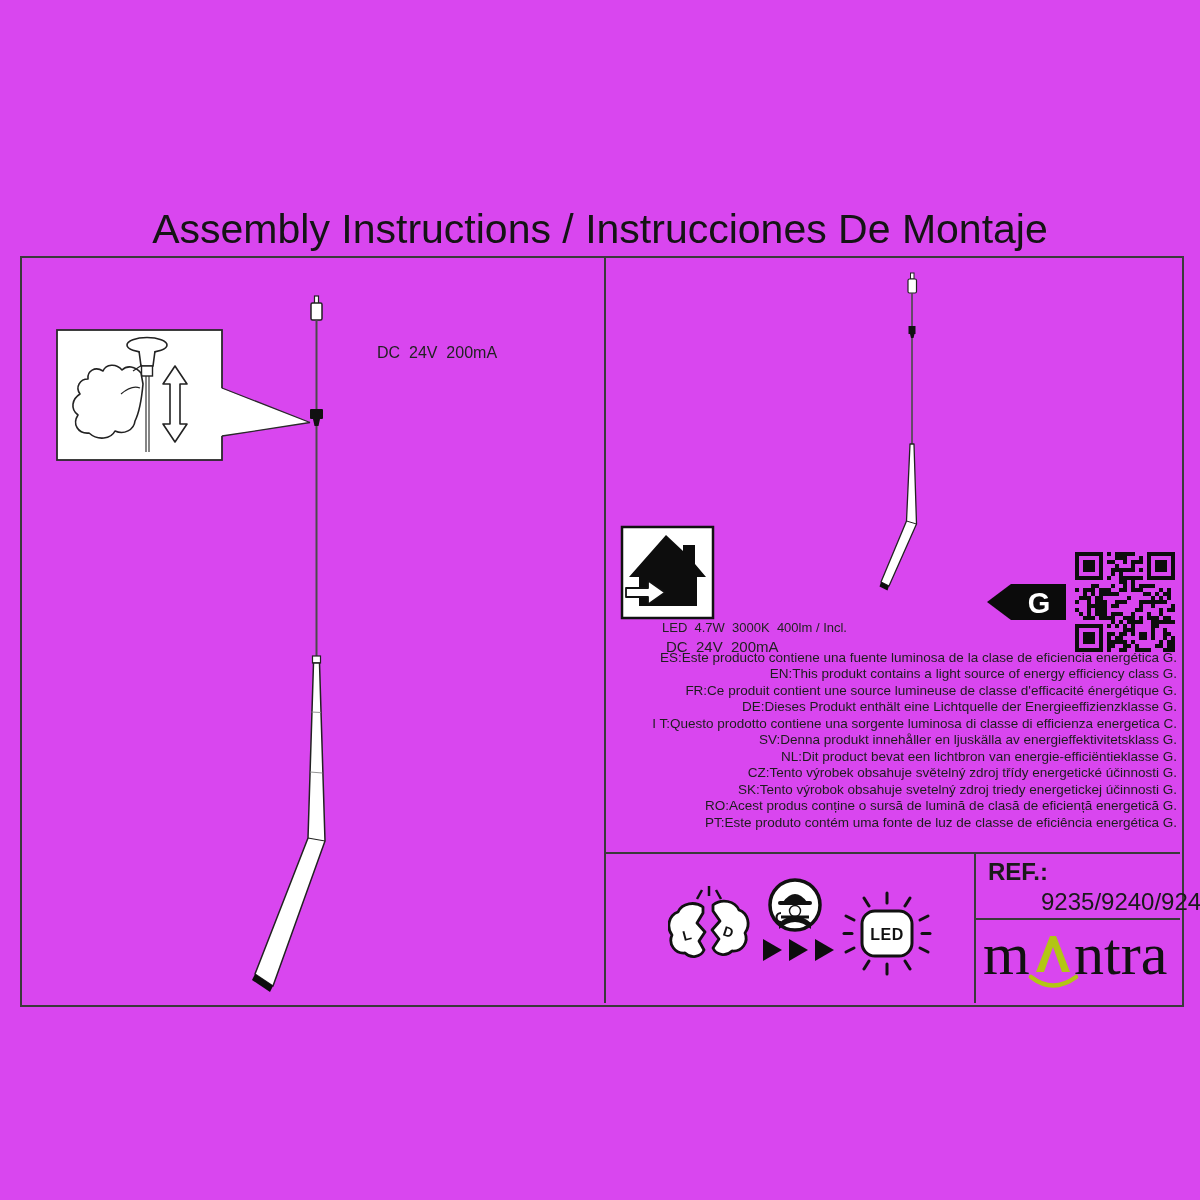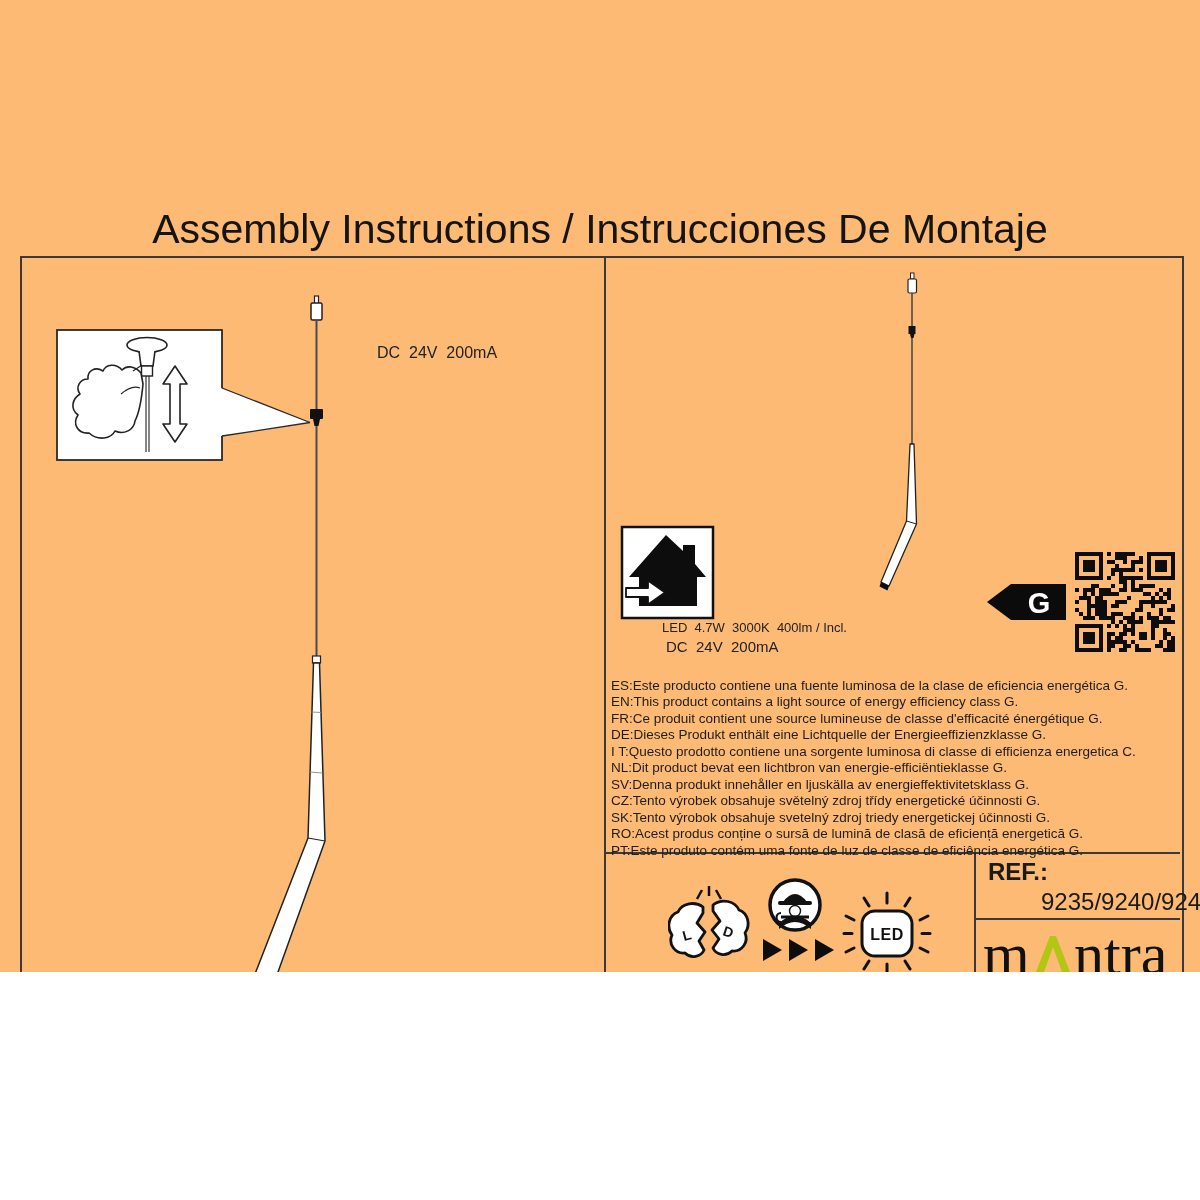--- a/index.html
+++ b/index.html
@@ -1,26 +1,26 @@
 <!DOCTYPE html>
 <html><head>
 <meta charset="utf-8">
 <style>
   html,body{margin:0;padding:0;background:#fff;}
-  #page{position:relative;width:1200px;height:972px;background:#fdba74;overflow:hidden;
+  #page{position:relative;width:1200px;height:1200px;background:#d946ef;overflow:hidden;
         font-family:"Liberation Sans",sans-serif;color:#1b1b1b;}
   .abs{position:absolute;}
   .line{position:absolute;background:#3a3a3a;}
   #title{left:0;right:0;top:206px;text-align:center;font-size:41px;color:#141414;
          letter-spacing:0px;white-space:pre;}
   .pre{white-space:pre;margin-left:40px;}
   #dc-left{left:337px;top:344px;font-size:16px;color:#222;}
   #spec1{left:622px;top:620px;font-size:13px;color:#222;}
   #spec2{left:626px;top:638px;font-size:15px;color:#222;}
-  #langs{left:611px;top:678px;width:566px;}
+  #langs{left:611px;top:650px;width:566px;text-align:right;}
   #langs .lang-row{font-size:13.5px;line-height:16.45px;color:#1d1d1d;white-space:nowrap;}
   #ref-label{left:988px;top:858px;font-size:24px;color:#1a1a1a;font-weight:bold;}
   #ref-numbers{left:1041px;top:888px;font-size:24px;color:#1a1a1a;}
   svg text{font-family:"Liberation Sans",sans-serif;}
   .serif-text{font-family:"Liberation Serif",serif;}
 </style>
 </head>
 <body>
 
 <div id="page">
@@ -85,31 +85,31 @@
     <path d="M626,588 L648,588 L648,580.5 L665,592.5 L648,604.5 L648,597 L626,597 Z" fill="#fff" stroke="#111" stroke-width="1.8" stroke-linejoin="round"></path>
   </svg>
 
   <div id="spec1" class="abs pre">LED  4.7W  3000K  400lm / Incl.</div>
   <div id="spec2" class="abs pre">DC  24V  200mA</div>
 
   <div id="langs" class="abs">
 
       <div class="lang-row">ES:Este producto contiene una fuente luminosa de la clase de eficiencia energética G.</div>
 
-      <div class="lang-row">EN:This product contains a light source of energy efficiency class G.</div>
+      <div class="lang-row">EN:This produkt contains a light source of energy efficiency class G.</div>
 
       <div class="lang-row">FR:Ce produit contient une source lumineuse de classe d'efficacité énergétique G.</div>
 
       <div class="lang-row">DE:Dieses Produkt enthält eine Lichtquelle der Energieeffizienzklasse G.</div>
 
       <div class="lang-row">I T:Questo prodotto contiene una sorgente luminosa di classe di efficienza energetica C.</div>
 
+      <div class="lang-row">SV:Denna produkt innehåller en ljuskälla av energieffektivitetsklass G.</div>
+
       <div class="lang-row">NL:Dit product bevat een lichtbron van energie-efficiëntieklasse G.</div>
-
-      <div class="lang-row">SV:Denna produkt innehåller en ljuskälla av energieffektivitetsklass G.</div>
 
       <div class="lang-row">CZ:Tento výrobek obsahuje světelný zdroj třídy energetické účinnosti G.</div>
 
       <div class="lang-row">SK:Tento výrobok obsahuje svetelný zdroj triedy energetickej účinnosti G.</div>
 
       <div class="lang-row">RO:Acest produs conține o sursă de lumină de clasă de eficiență energetică G.</div>
 
       <div class="lang-row">PT:Este produto contém uma fonte de luz de classe de eficiência energética G.</div>
     </div>
 

